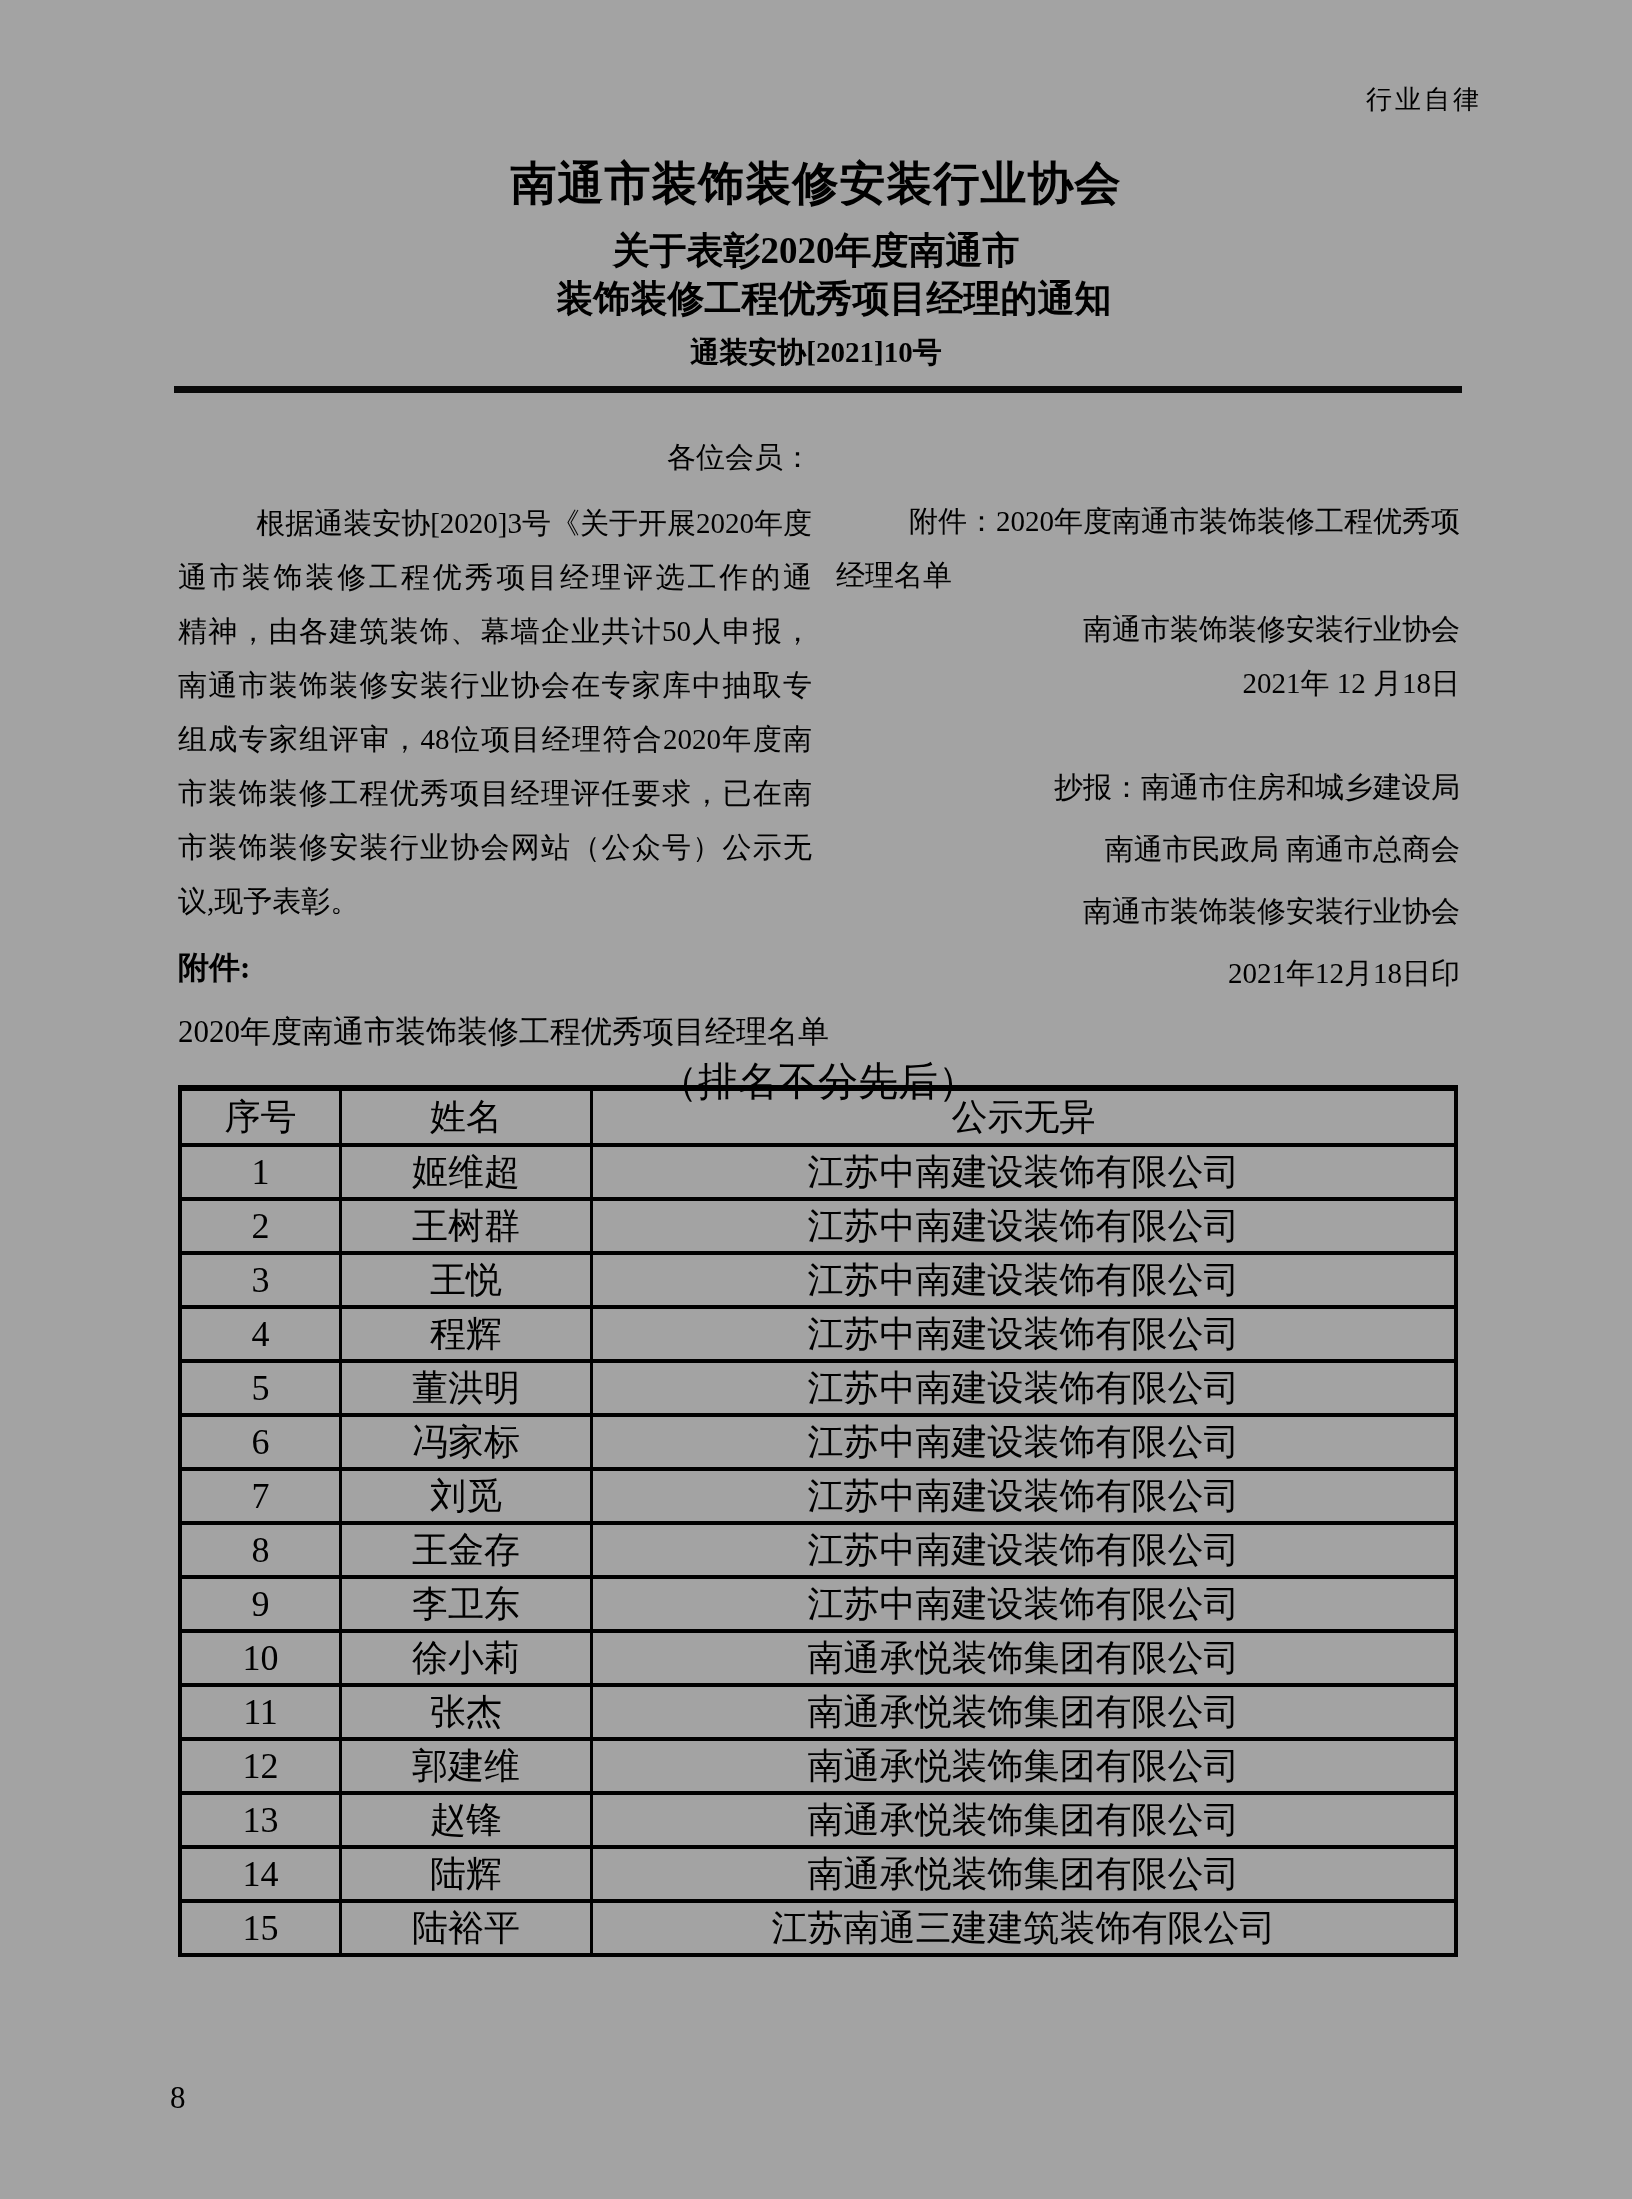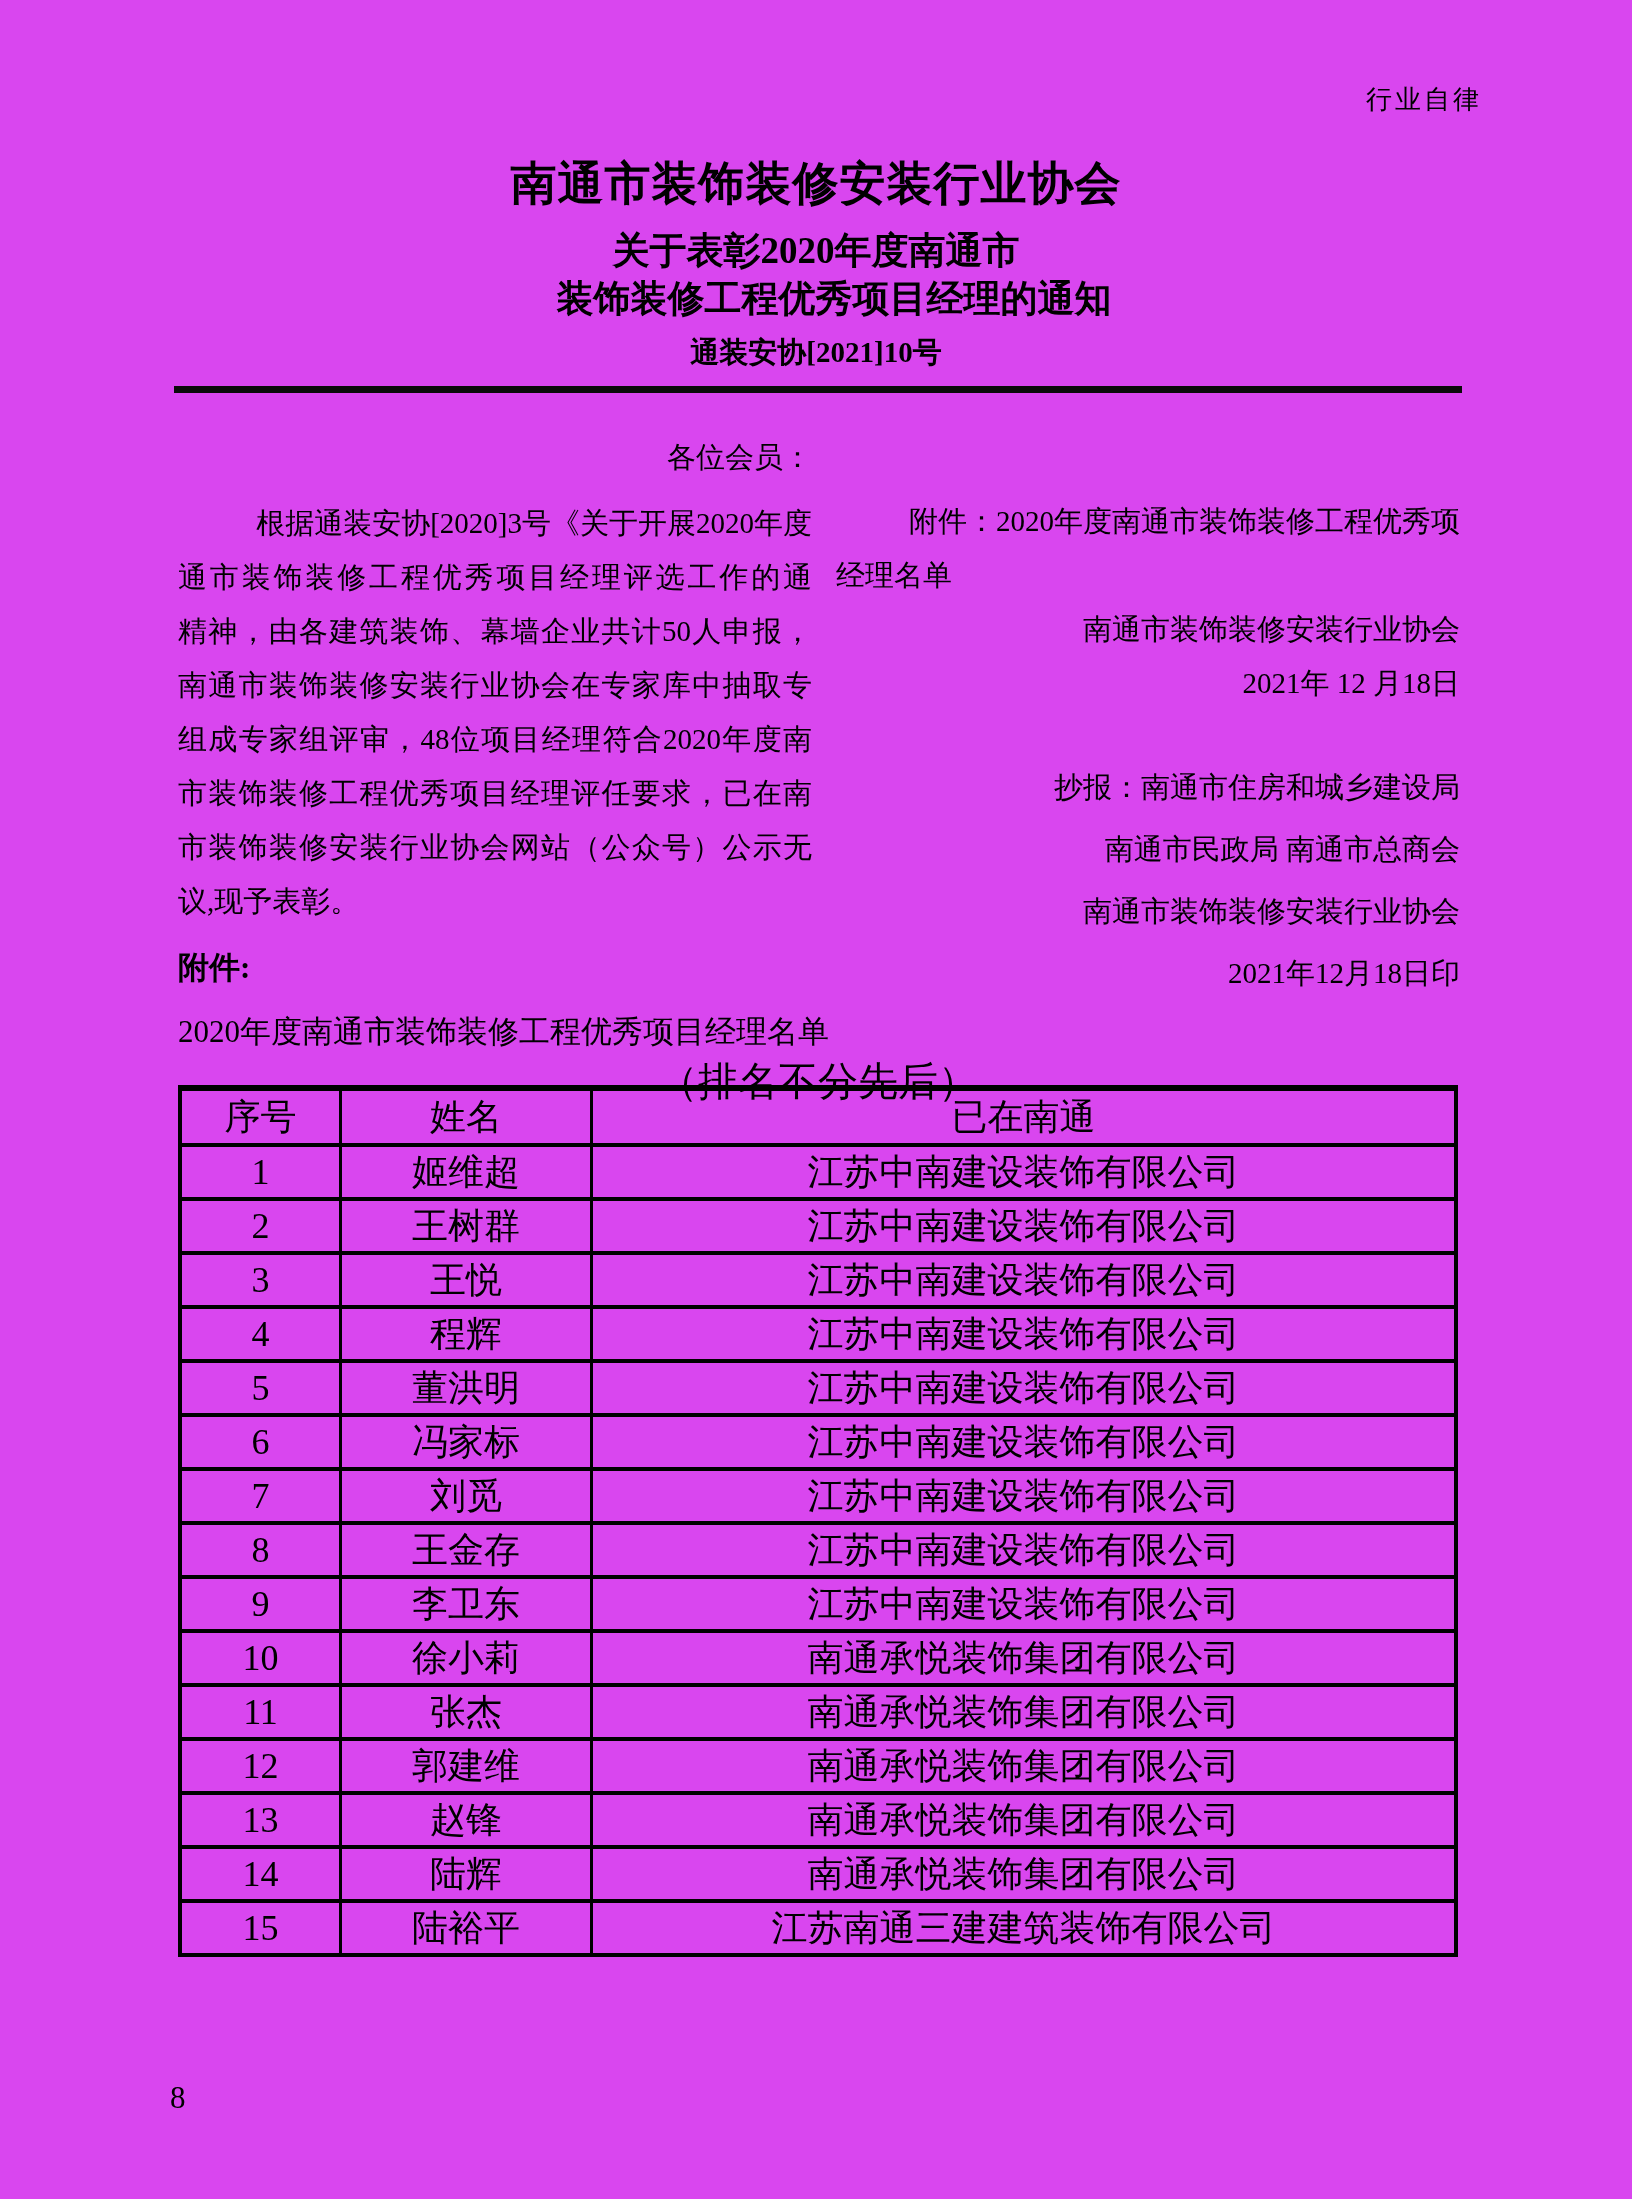--- a/index.html
+++ b/index.html
@@ -1,19 +1,19 @@
 <!DOCTYPE html>
 <html><head>
 <meta charset="utf-8">
 <style>
   html,body{margin:0;padding:0;background:#888;}
   .page{
     position:relative;
     width:1632px;height:2199px;
-    background:#d946ef;
+    background:#a3a3a3;
     margin:0 auto;
     font-family:"Liberation Serif","DejaVu Serif",serif;
     color:#000;
     overflow:hidden;
   }
   
   .corner{
     position:absolute;top:82px;right:150px;
     font-size:26px;letter-spacing:3px;
   }
@@ -138,21 +138,21 @@
   <table class="roster">
     <colgroup>
       <col class="c-no">
         <col class="c-name">
         <col class="c-comp">
     </colgroup>
     <tbody>
       <tr class="hrow">
         <th>序号</th>
         <th>姓名</th>
-        <th>已在南通</th>
+        <th>公示无异</th>
       </tr>
       <tr class="drow">
         <td>1</td>
         <td>姬维超</td>
         <td>江苏中南建设装饰有限公司</td>
       </tr>
       <tr class="drow">
         <td>2</td>
         <td>王树群</td>
         <td>江苏中南建设装饰有限公司</td>

